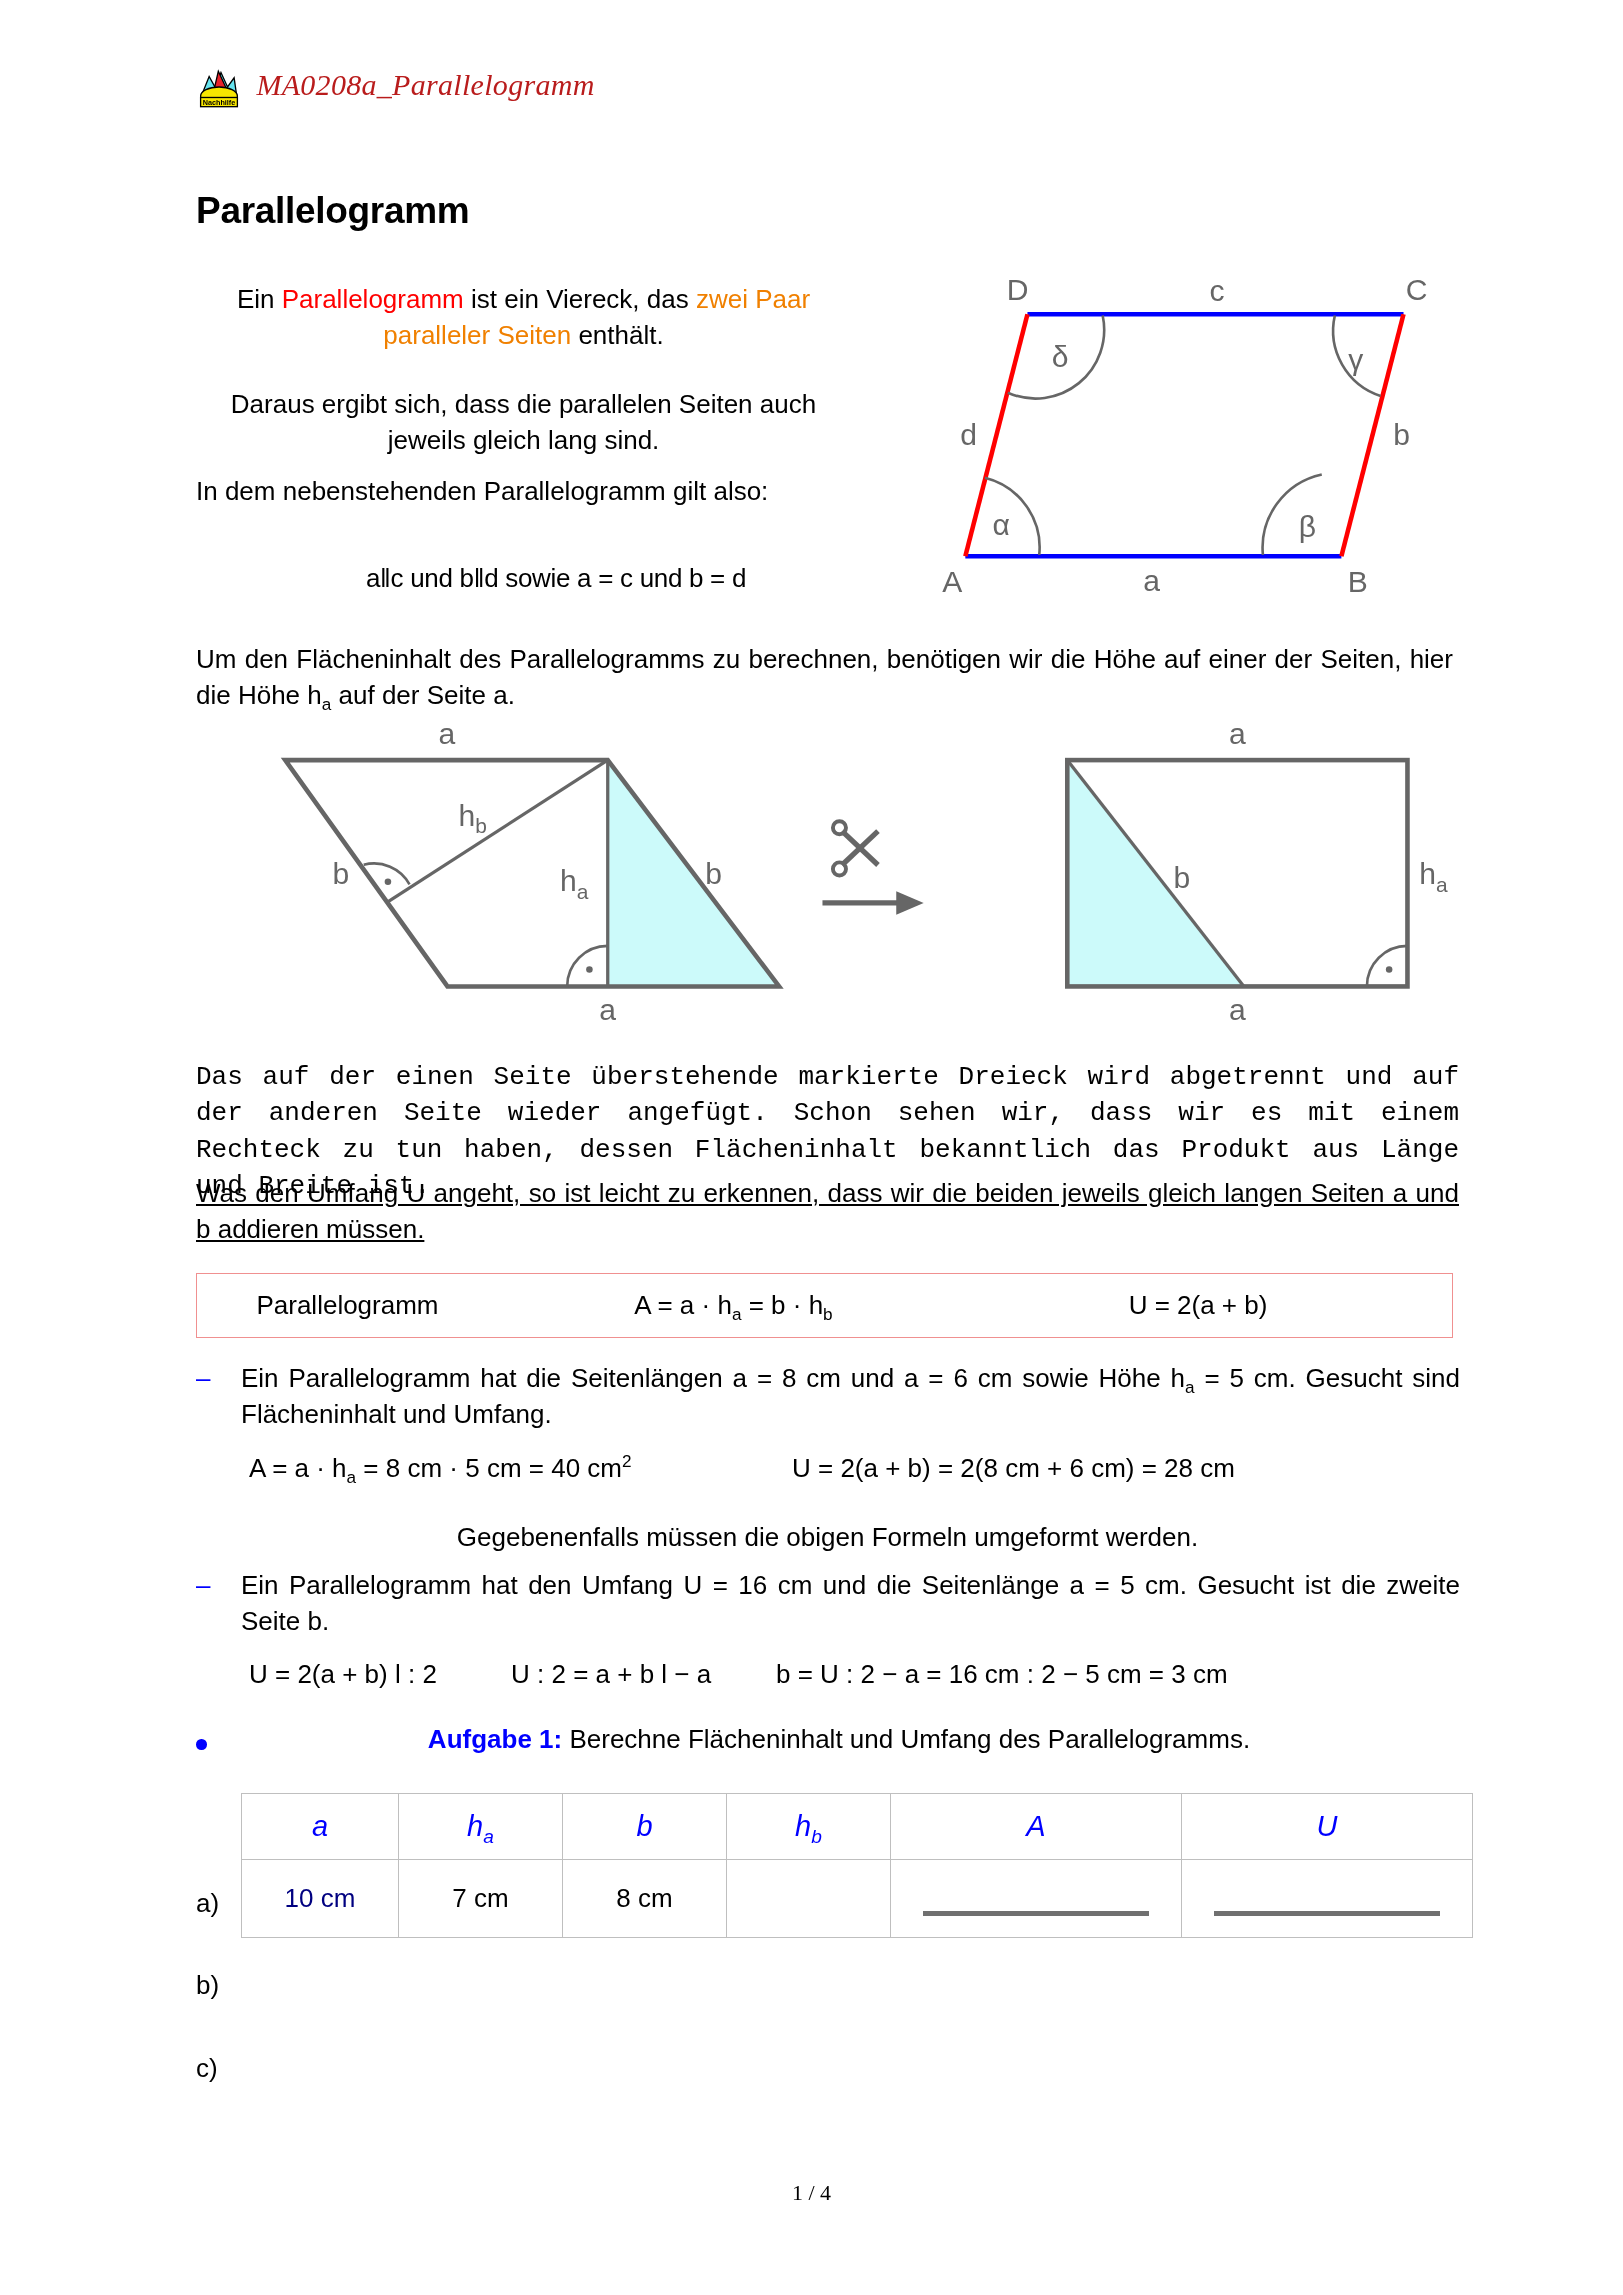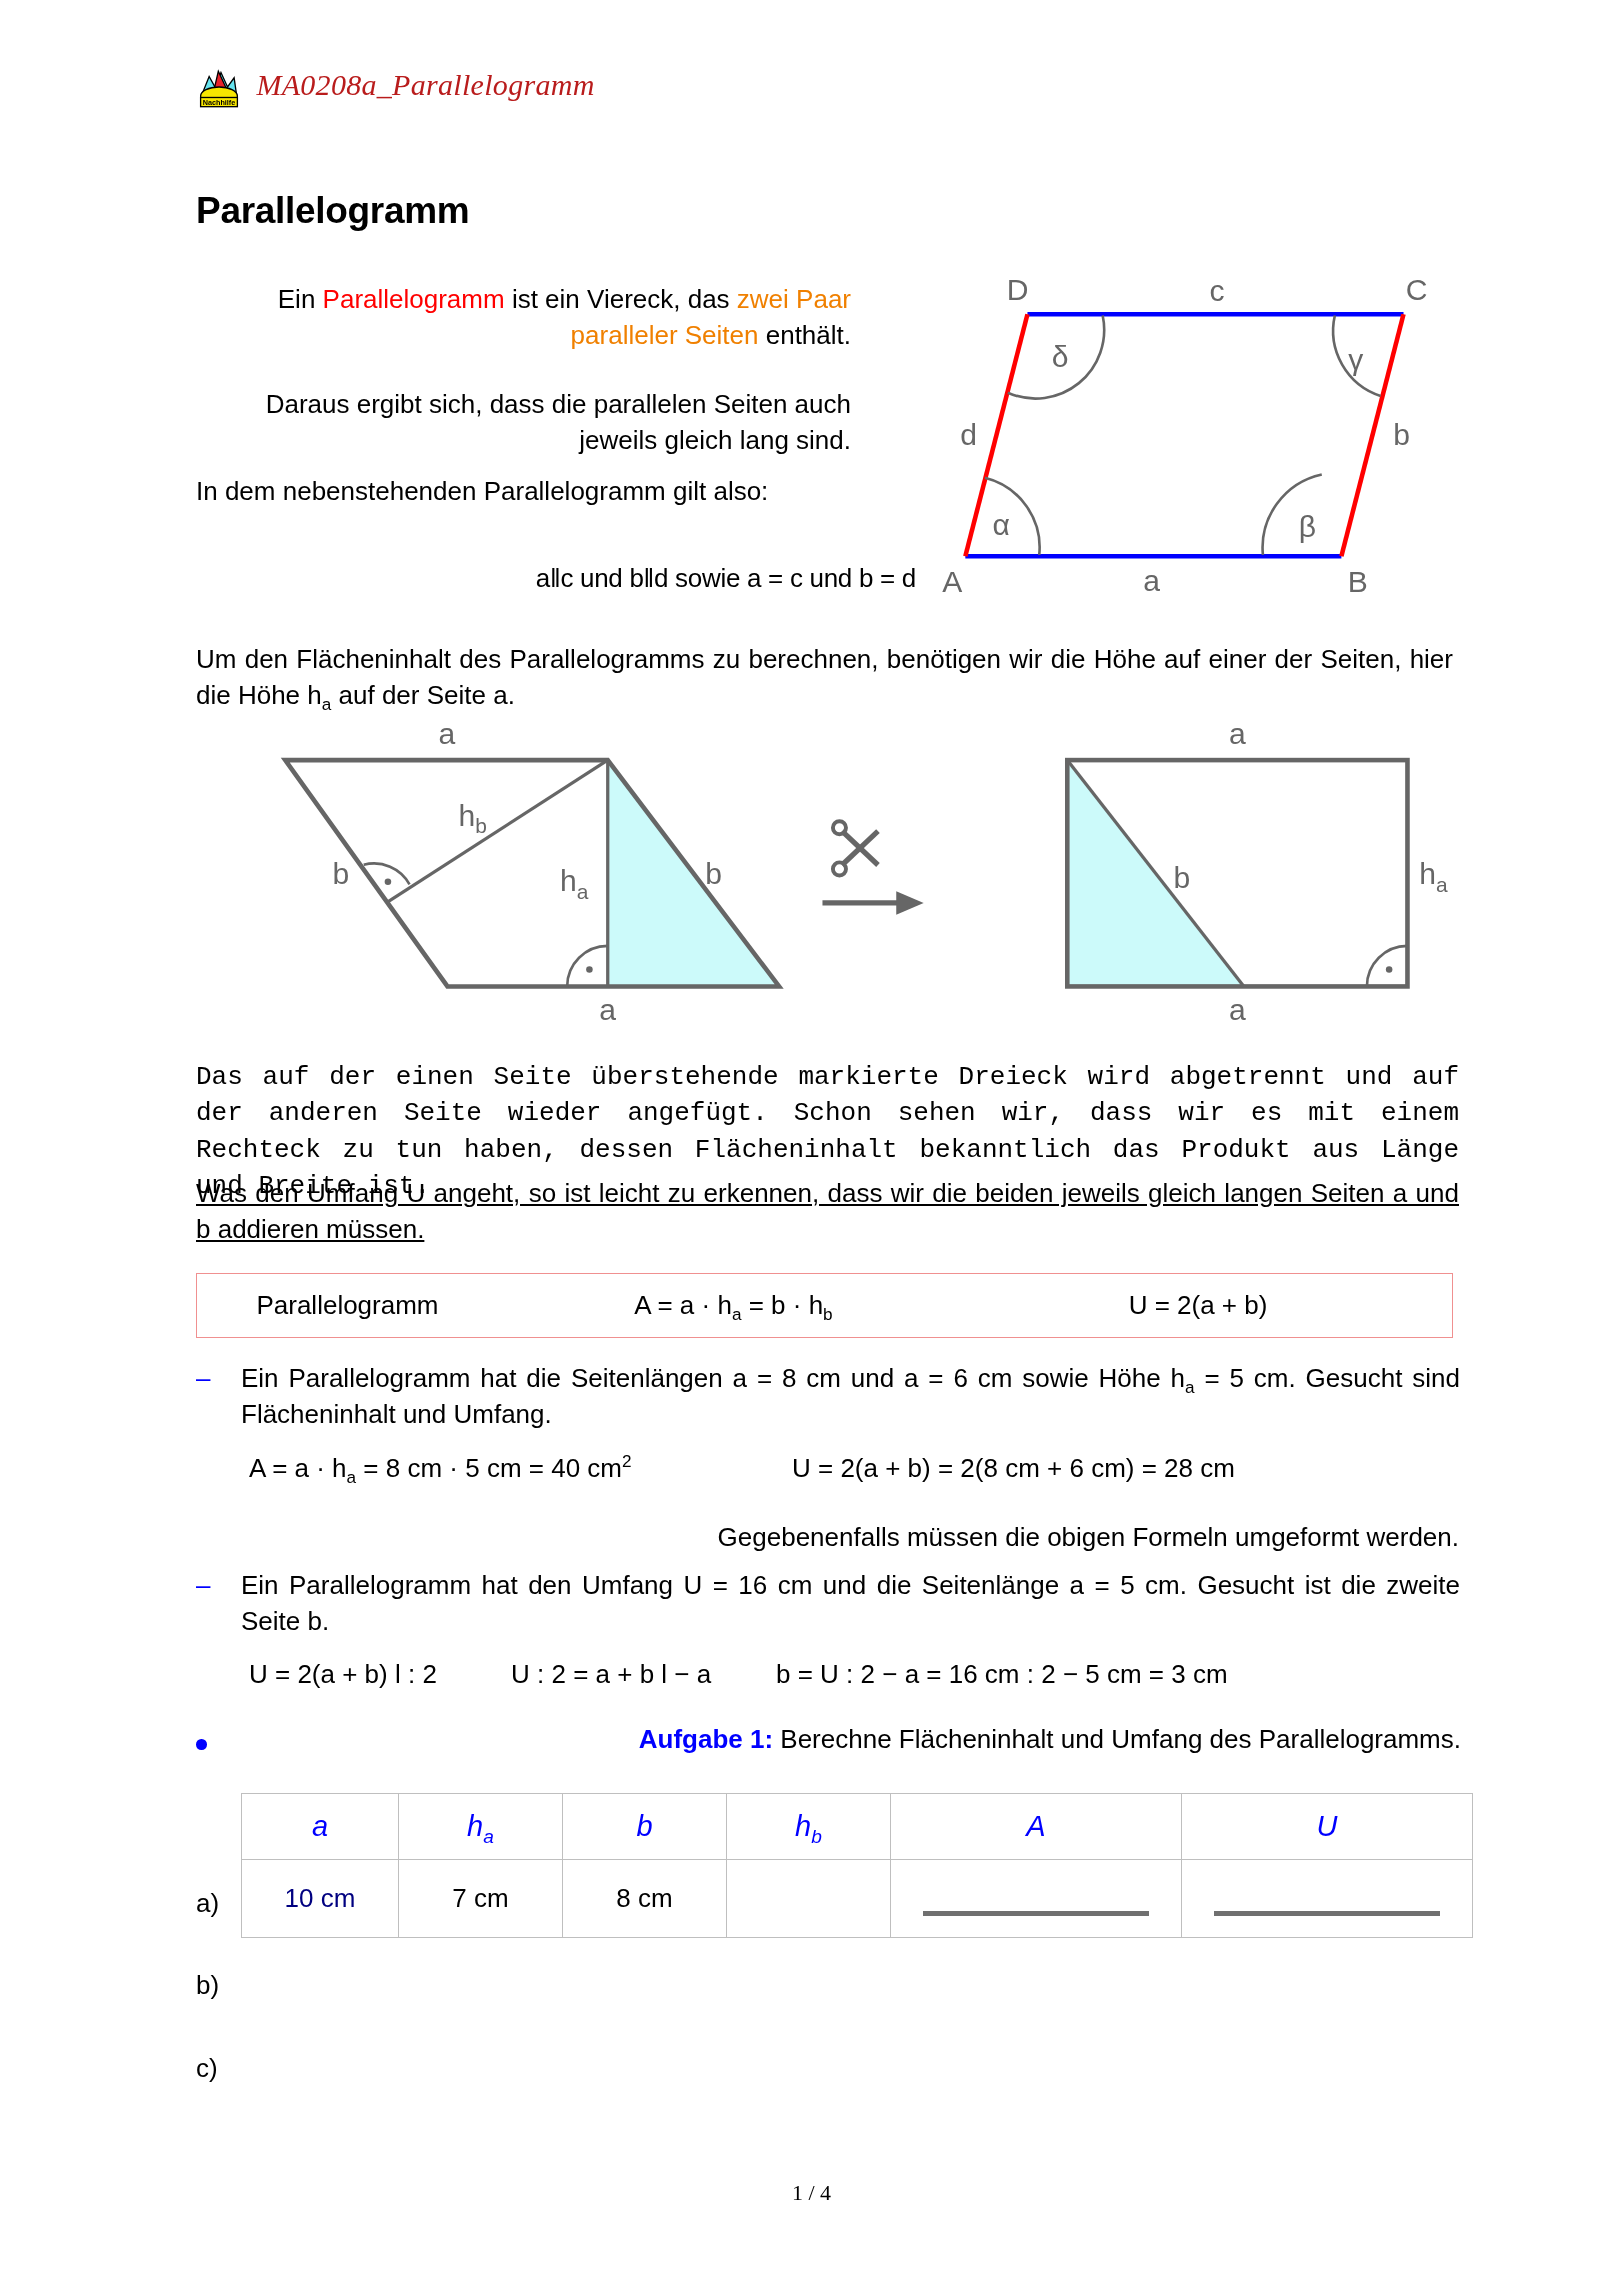--- a/index.html
+++ b/index.html
@@ -47,21 +47,21 @@
     font-weight: bold;
     letter-spacing: -0.3px;
   }
   .para {
     position: absolute;
     font-size: 26px;
     line-height: 1.40;
     text-align: justify;
     text-justify: inter-word;
   }
-  .para.nojust { text-align: right; }
+  .para.nojust { text-align: center; }
   .red  { color: #ff0000; }
   .orng { color: #f08000; }
   .blue { color: #0000ff; }
   sub { font-size: 0.66em; line-height: 0; }
   sup { font-size: 0.66em; line-height: 0; }
 
   
   #formula-box {
     position: absolute;
     left: 196px;

